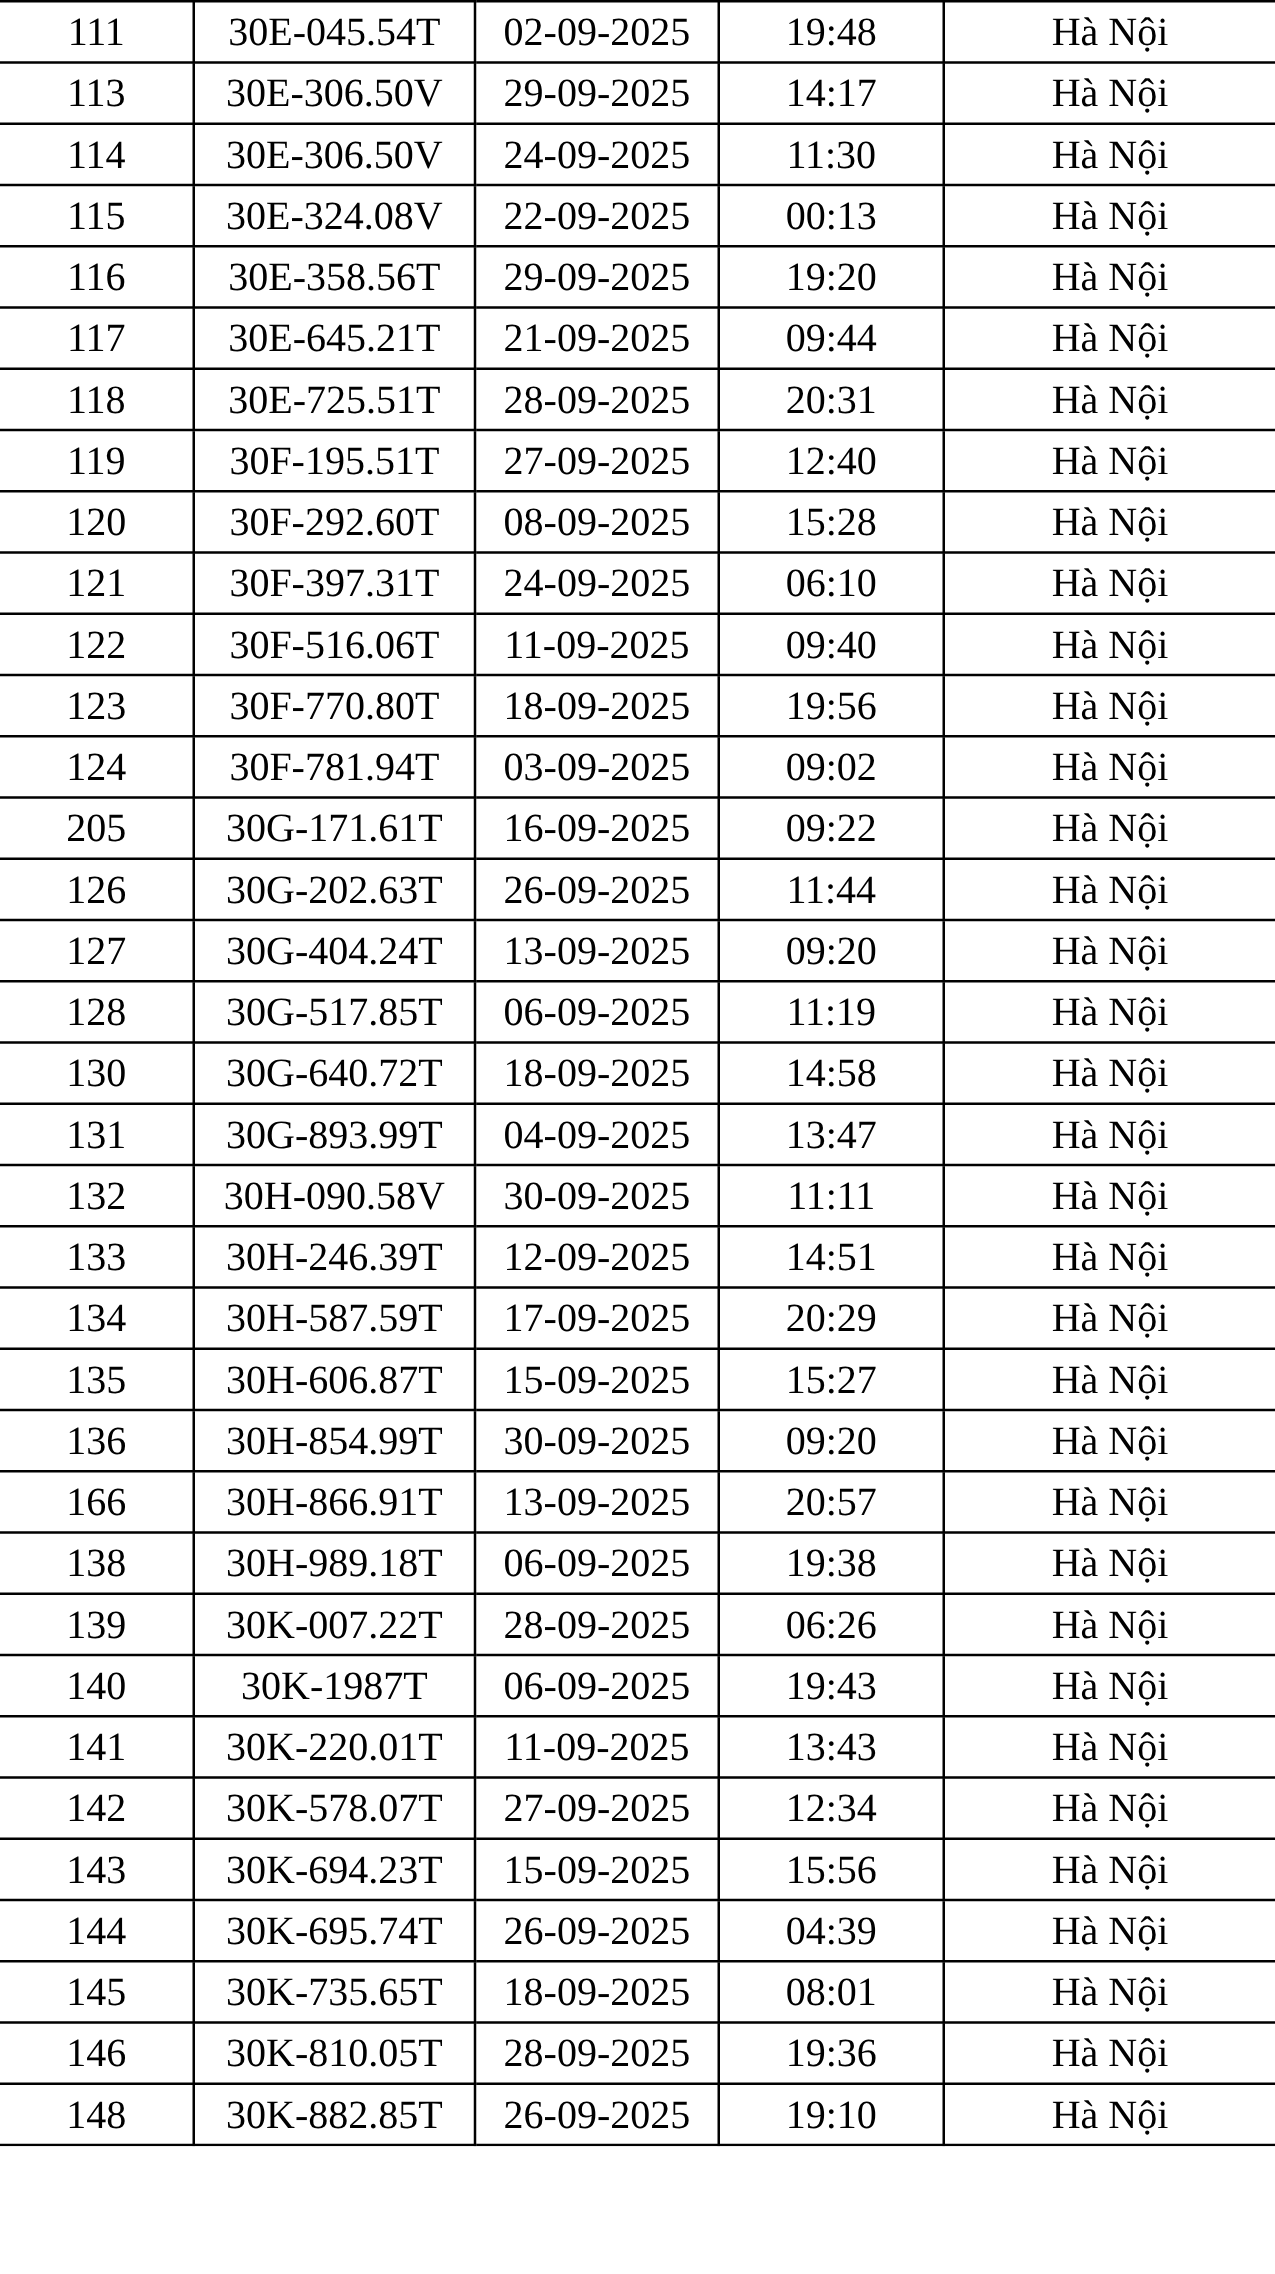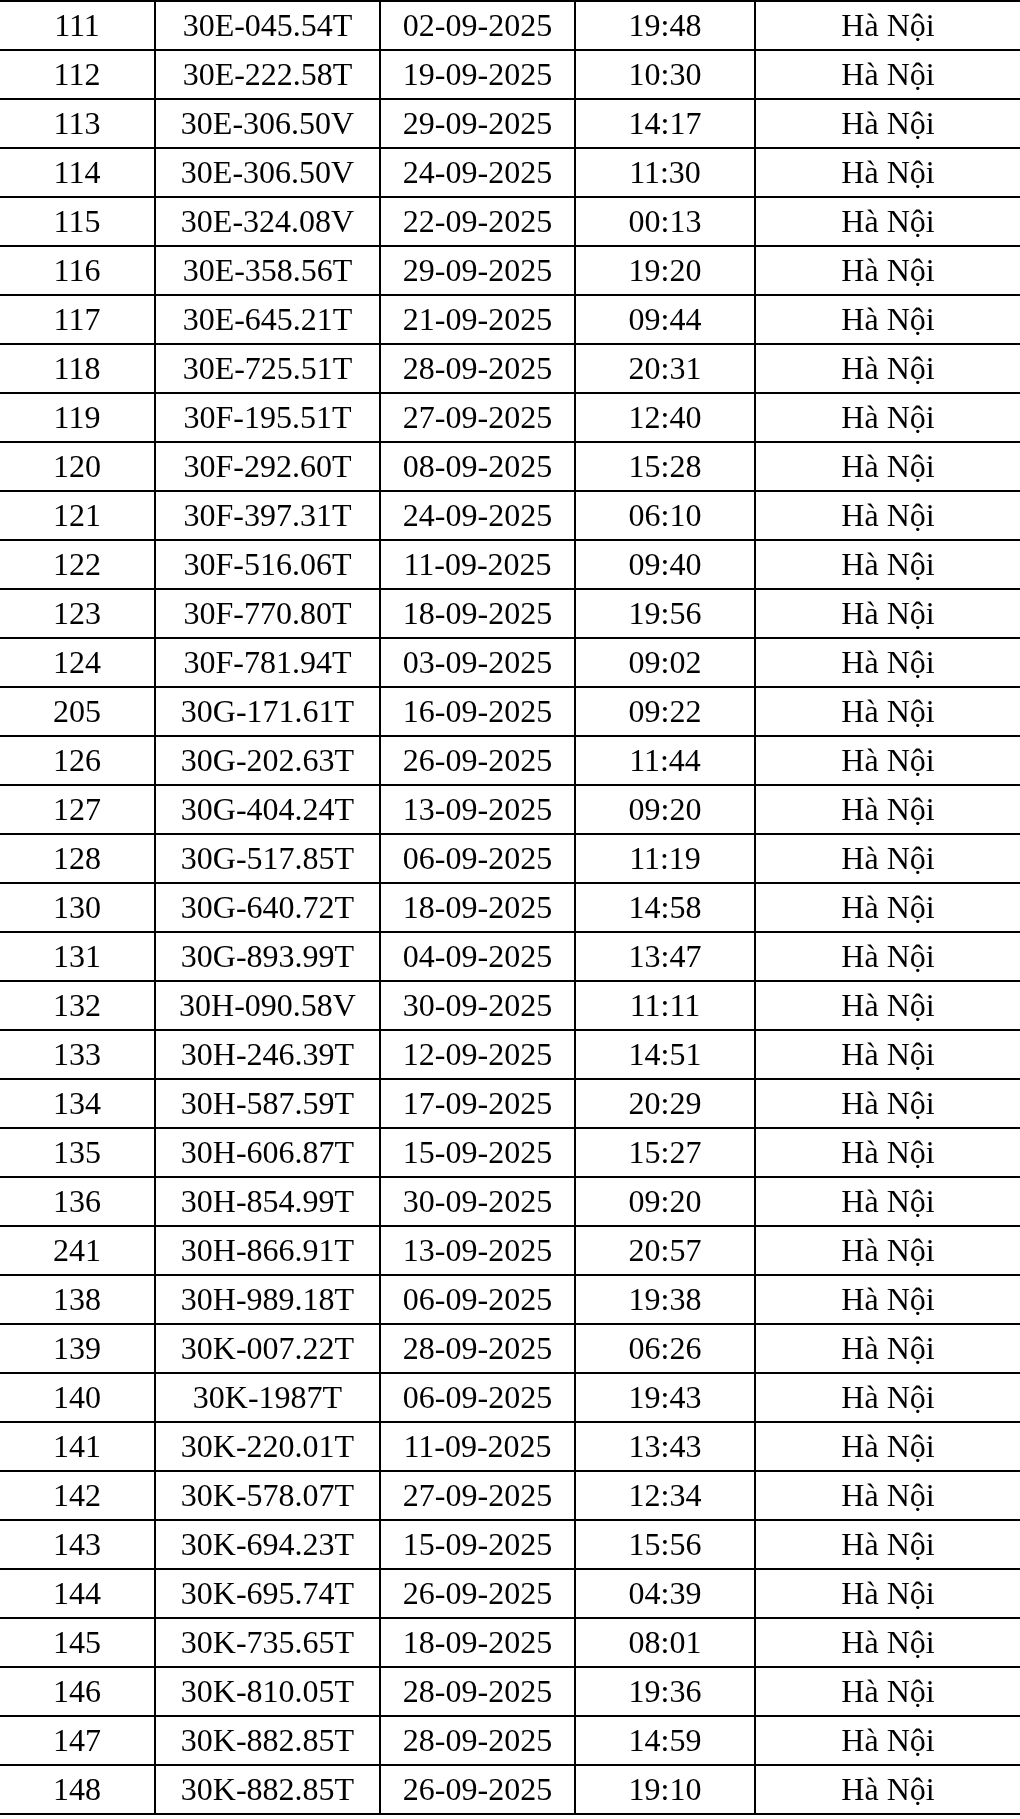--- a/index.html
+++ b/index.html
@@ -67,27 +67,20 @@
     </colgroup>
     <tbody>
         <tr>
           <td class="cell-idx">111</td>
           <td class="cell-plate">30E-045.54T</td>
           <td class="cell-date">02-09-2025</td>
           <td class="cell-time">19:48</td>
           <td class="cell-place">Hà Nội</td>
         </tr>
         <tr>
-          <td class="cell-idx">112</td>
-          <td class="cell-plate">30E-222.58T</td>
-          <td class="cell-date">19-09-2025</td>
-          <td class="cell-time">10:30</td>
-          <td class="cell-place">Hà Nội</td>
-        </tr>
-        <tr>
           <td class="cell-idx">113</td>
           <td class="cell-plate">30E-306.50V</td>
           <td class="cell-date">29-09-2025</td>
           <td class="cell-time">14:17</td>
           <td class="cell-place">Hà Nội</td>
         </tr>
         <tr>
           <td class="cell-idx">114</td>
           <td class="cell-plate">30E-306.50V</td>
           <td class="cell-date">24-09-2025</td>
@@ -235,21 +228,21 @@
           <td class="cell-place">Hà Nội</td>
         </tr>
         <tr>
           <td class="cell-idx">136</td>
           <td class="cell-plate">30H-854.99T</td>
           <td class="cell-date">30-09-2025</td>
           <td class="cell-time">09:20</td>
           <td class="cell-place">Hà Nội</td>
         </tr>
         <tr>
-          <td class="cell-idx">241</td>
+          <td class="cell-idx">166</td>
           <td class="cell-plate">30H-866.91T</td>
           <td class="cell-date">13-09-2025</td>
           <td class="cell-time">20:57</td>
           <td class="cell-place">Hà Nội</td>
         </tr>
         <tr>
           <td class="cell-idx">138</td>
           <td class="cell-plate">30H-989.18T</td>
           <td class="cell-date">06-09-2025</td>
           <td class="cell-time">19:38</td>
@@ -302,27 +295,20 @@
           <td class="cell-plate">30K-735.65T</td>
           <td class="cell-date">18-09-2025</td>
           <td class="cell-time">08:01</td>
           <td class="cell-place">Hà Nội</td>
         </tr>
         <tr>
           <td class="cell-idx">146</td>
           <td class="cell-plate">30K-810.05T</td>
           <td class="cell-date">28-09-2025</td>
           <td class="cell-time">19:36</td>
-          <td class="cell-place">Hà Nội</td>
-        </tr>
-        <tr>
-          <td class="cell-idx">147</td>
-          <td class="cell-plate">30K-882.85T</td>
-          <td class="cell-date">28-09-2025</td>
-          <td class="cell-time">14:59</td>
           <td class="cell-place">Hà Nội</td>
         </tr>
         <tr>
           <td class="cell-idx">148</td>
           <td class="cell-plate">30K-882.85T</td>
           <td class="cell-date">26-09-2025</td>
           <td class="cell-time">19:10</td>
           <td class="cell-place">Hà Nội</td>
         </tr>
       </tbody>

